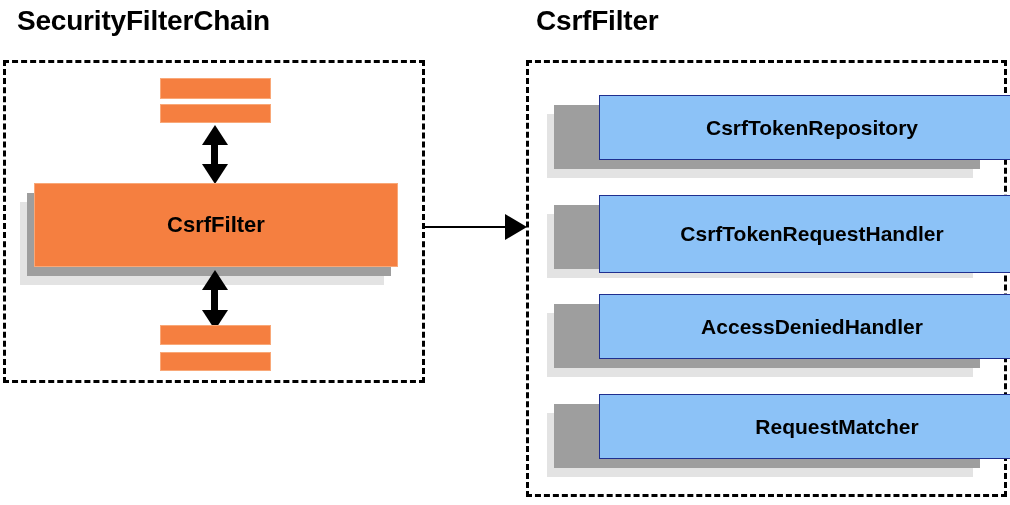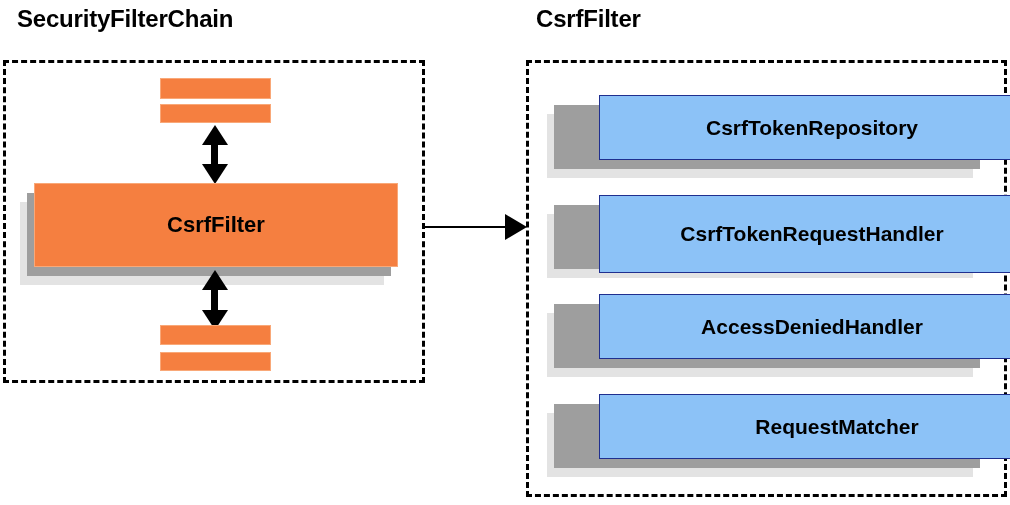--- a/index.html
+++ b/index.html
@@ -13,21 +13,21 @@
   #canvas {
     position: relative;
     width: 1010px;
     height: 505px;
     background: #ffffff;
     overflow: hidden;
   }
   .panel-title {
     position: absolute;
     font-weight: bold;
-    font-size: 24px;
+    font-size: 28px;
     color: #000000;
     white-space: nowrap;
     letter-spacing: -0.2px;
   }
   .dashed-box {
     position: absolute;
     border: 3px dashed #000000;
     box-sizing: border-box;
     background: transparent;
   }

